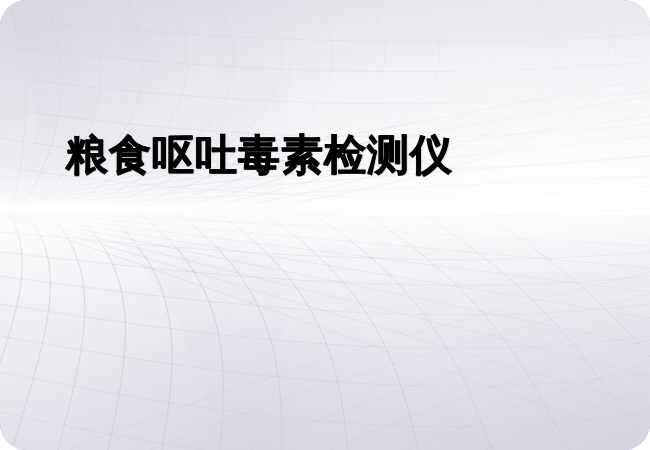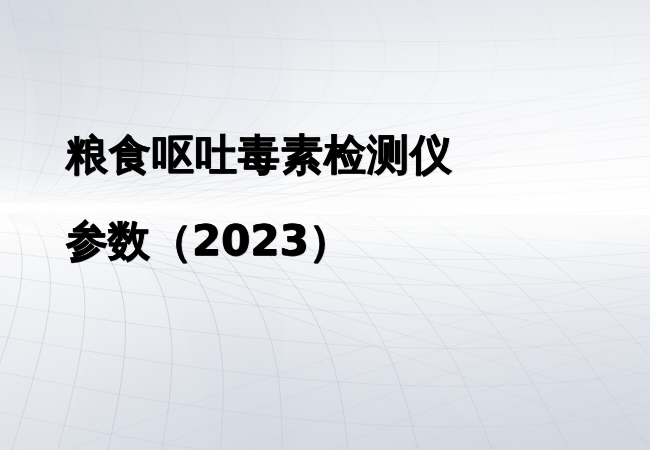--- a/index.html
+++ b/index.html
@@ -9,20 +9,21 @@
     background: #ffffff;
   }
 
   #banner {
     position: relative;
     width: 650px;
     height: 450px;
     overflow: hidden;
     background: #8b5cf6;
     font-family: "DejaVu Sans", "Liberation Sans", sans-serif;
+    border-radius: 27px;
     -webkit-font-smoothing: antialiased;
   }
 
   
   .bg-layer {
     position: absolute;
     inset: 0;
     pointer-events: none;
   }
 
@@ -241,16 +242,15 @@
     </svg>
   </div>
 
   <div class="bg-layer" id="bg-vignette"></div>
   <div class="bg-layer" id="bg-rightwash"></div>
   <div class="bg-layer" id="bg-tone"></div>
   <div class="bg-layer" id="bg-streak"></div>
 
   <div id="title-block">
     <div class="title-line line-1">粮食呕吐毒素检测仪</div>
-    <div class="title-line line-2">参数（2023）</div>
   </div>
 
 </div>
 
 </body></html>

